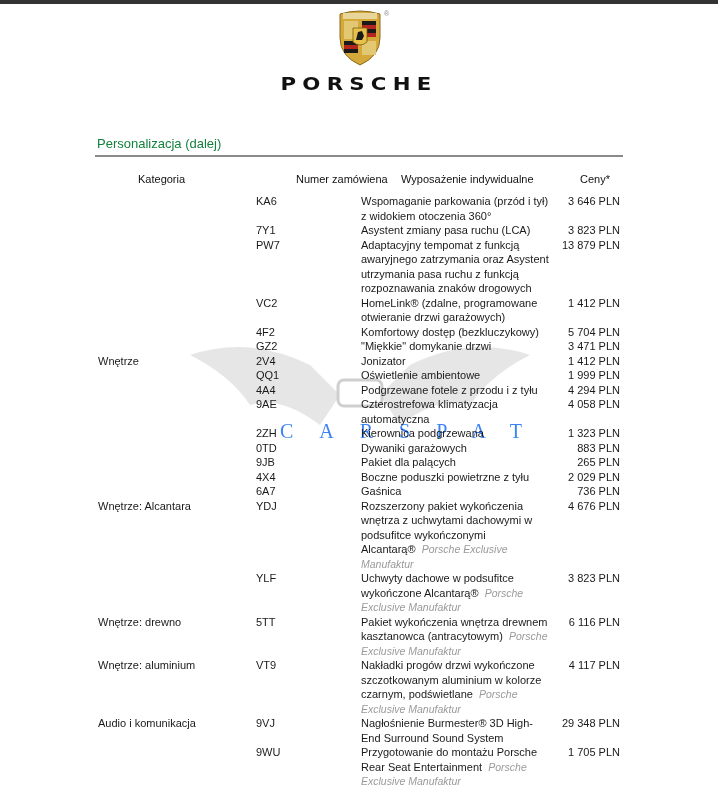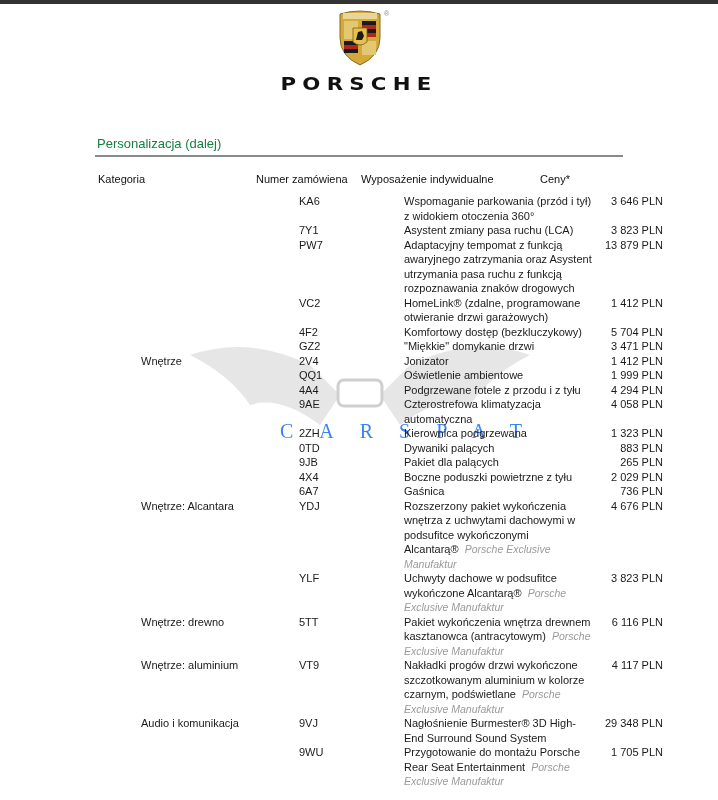--- a/index.html
+++ b/index.html
@@ -4,22 +4,22 @@
   <style>
     * { box-sizing: border-box; margin: 0; padding: 0; }
     html, body { width: 718px; height: 800px; background: #ffffff; overflow: hidden; }
     body { position: relative; font-family: "Liberation Sans", sans-serif; color: #1a1a1a; }
     .topbar { position: absolute; left: 0; top: 0; width: 718px; height: 4px; background: #333333; }
     .crest { position: absolute; left: 336px; top: 8px; width: 48px; height: 58px; }
     .reg { position: absolute; left: 384px; top: 10px; font-size: 7px; color: #888; }
     .wordmark { position: absolute; left: 0; width: 718px; top: 74px; text-align: center; font-family: "DejaVu Sans", sans-serif; font-size: 17px; letter-spacing: 5px; font-weight: bold; color: #111; transform: scaleX(1.25); transform-origin: center; }
     .section-title { position: absolute; left: 97px; top: 136px; font-size: 13px; color: #15803d; }
     .section-rule { position: absolute; left: 95px; top: 155px; width: 528px; height: 2px; background: #8a8a8a; }
-    .hdr { position: absolute; top: 173px; font-size: 11px; color: #111; }
-    .rows { position: absolute; left: 0; top: 194px; width: 718px; padding-left: 43px; }
+    .hdr { position: absolute; top: 173px; font-size: 11px; color: #111; margin-left: 40px; }
+    .rows { position: absolute; left: 0; top: 194px; width: 718px; }
     .row { position: relative; display: flex; font-size: 11px; line-height: 14.5px; color: #1a1a1a; }
     .c-cat { position: absolute; left: 98px; width: 155px; }
     .c-code { position: absolute; left: 256px; width: 100px; }
     .c-desc { margin-left: 361px; width: 188px; }
     .c-price { position: absolute; left: 540px; width: 80px; text-align: right; }
     .note { font-style: italic; color: #9a9a9a; font-family: "Liberation Sans Narrow", "Liberation Sans", sans-serif; font-size: 10.5px; }
     .watermark { position: absolute; left: 190px; top: 335px; width: 340px; height: 120px; pointer-events: none; }
     .wm-text { position: absolute; left: 280px; top: 420px; font-family: "Liberation Serif", serif; font-size: 20px; letter-spacing: 26px; color: #3b82f6; }
   </style>
 </head>
@@ -123,21 +123,21 @@
     </div>
     <div class="row">
       <div class="c-cat"></div>
       <div class="c-code">2ZH</div>
       <div class="c-desc"><span>Kierownica podgrzewana</span></div>
       <div class="c-price">1 323 PLN</div>
     </div>
     <div class="row">
       <div class="c-cat"></div>
       <div class="c-code">0TD</div>
-      <div class="c-desc"><span>Dywaniki palących</span></div>
+      <div class="c-desc"><span>Dywaniki garażowych</span></div>
       <div class="c-price">883 PLN</div>
     </div>
     <div class="row">
       <div class="c-cat"></div>
       <div class="c-code">9JB</div>
       <div class="c-desc"><span>Pakiet dla palących</span></div>
       <div class="c-price">265 PLN</div>
     </div>
     <div class="row">
       <div class="c-cat"></div>

